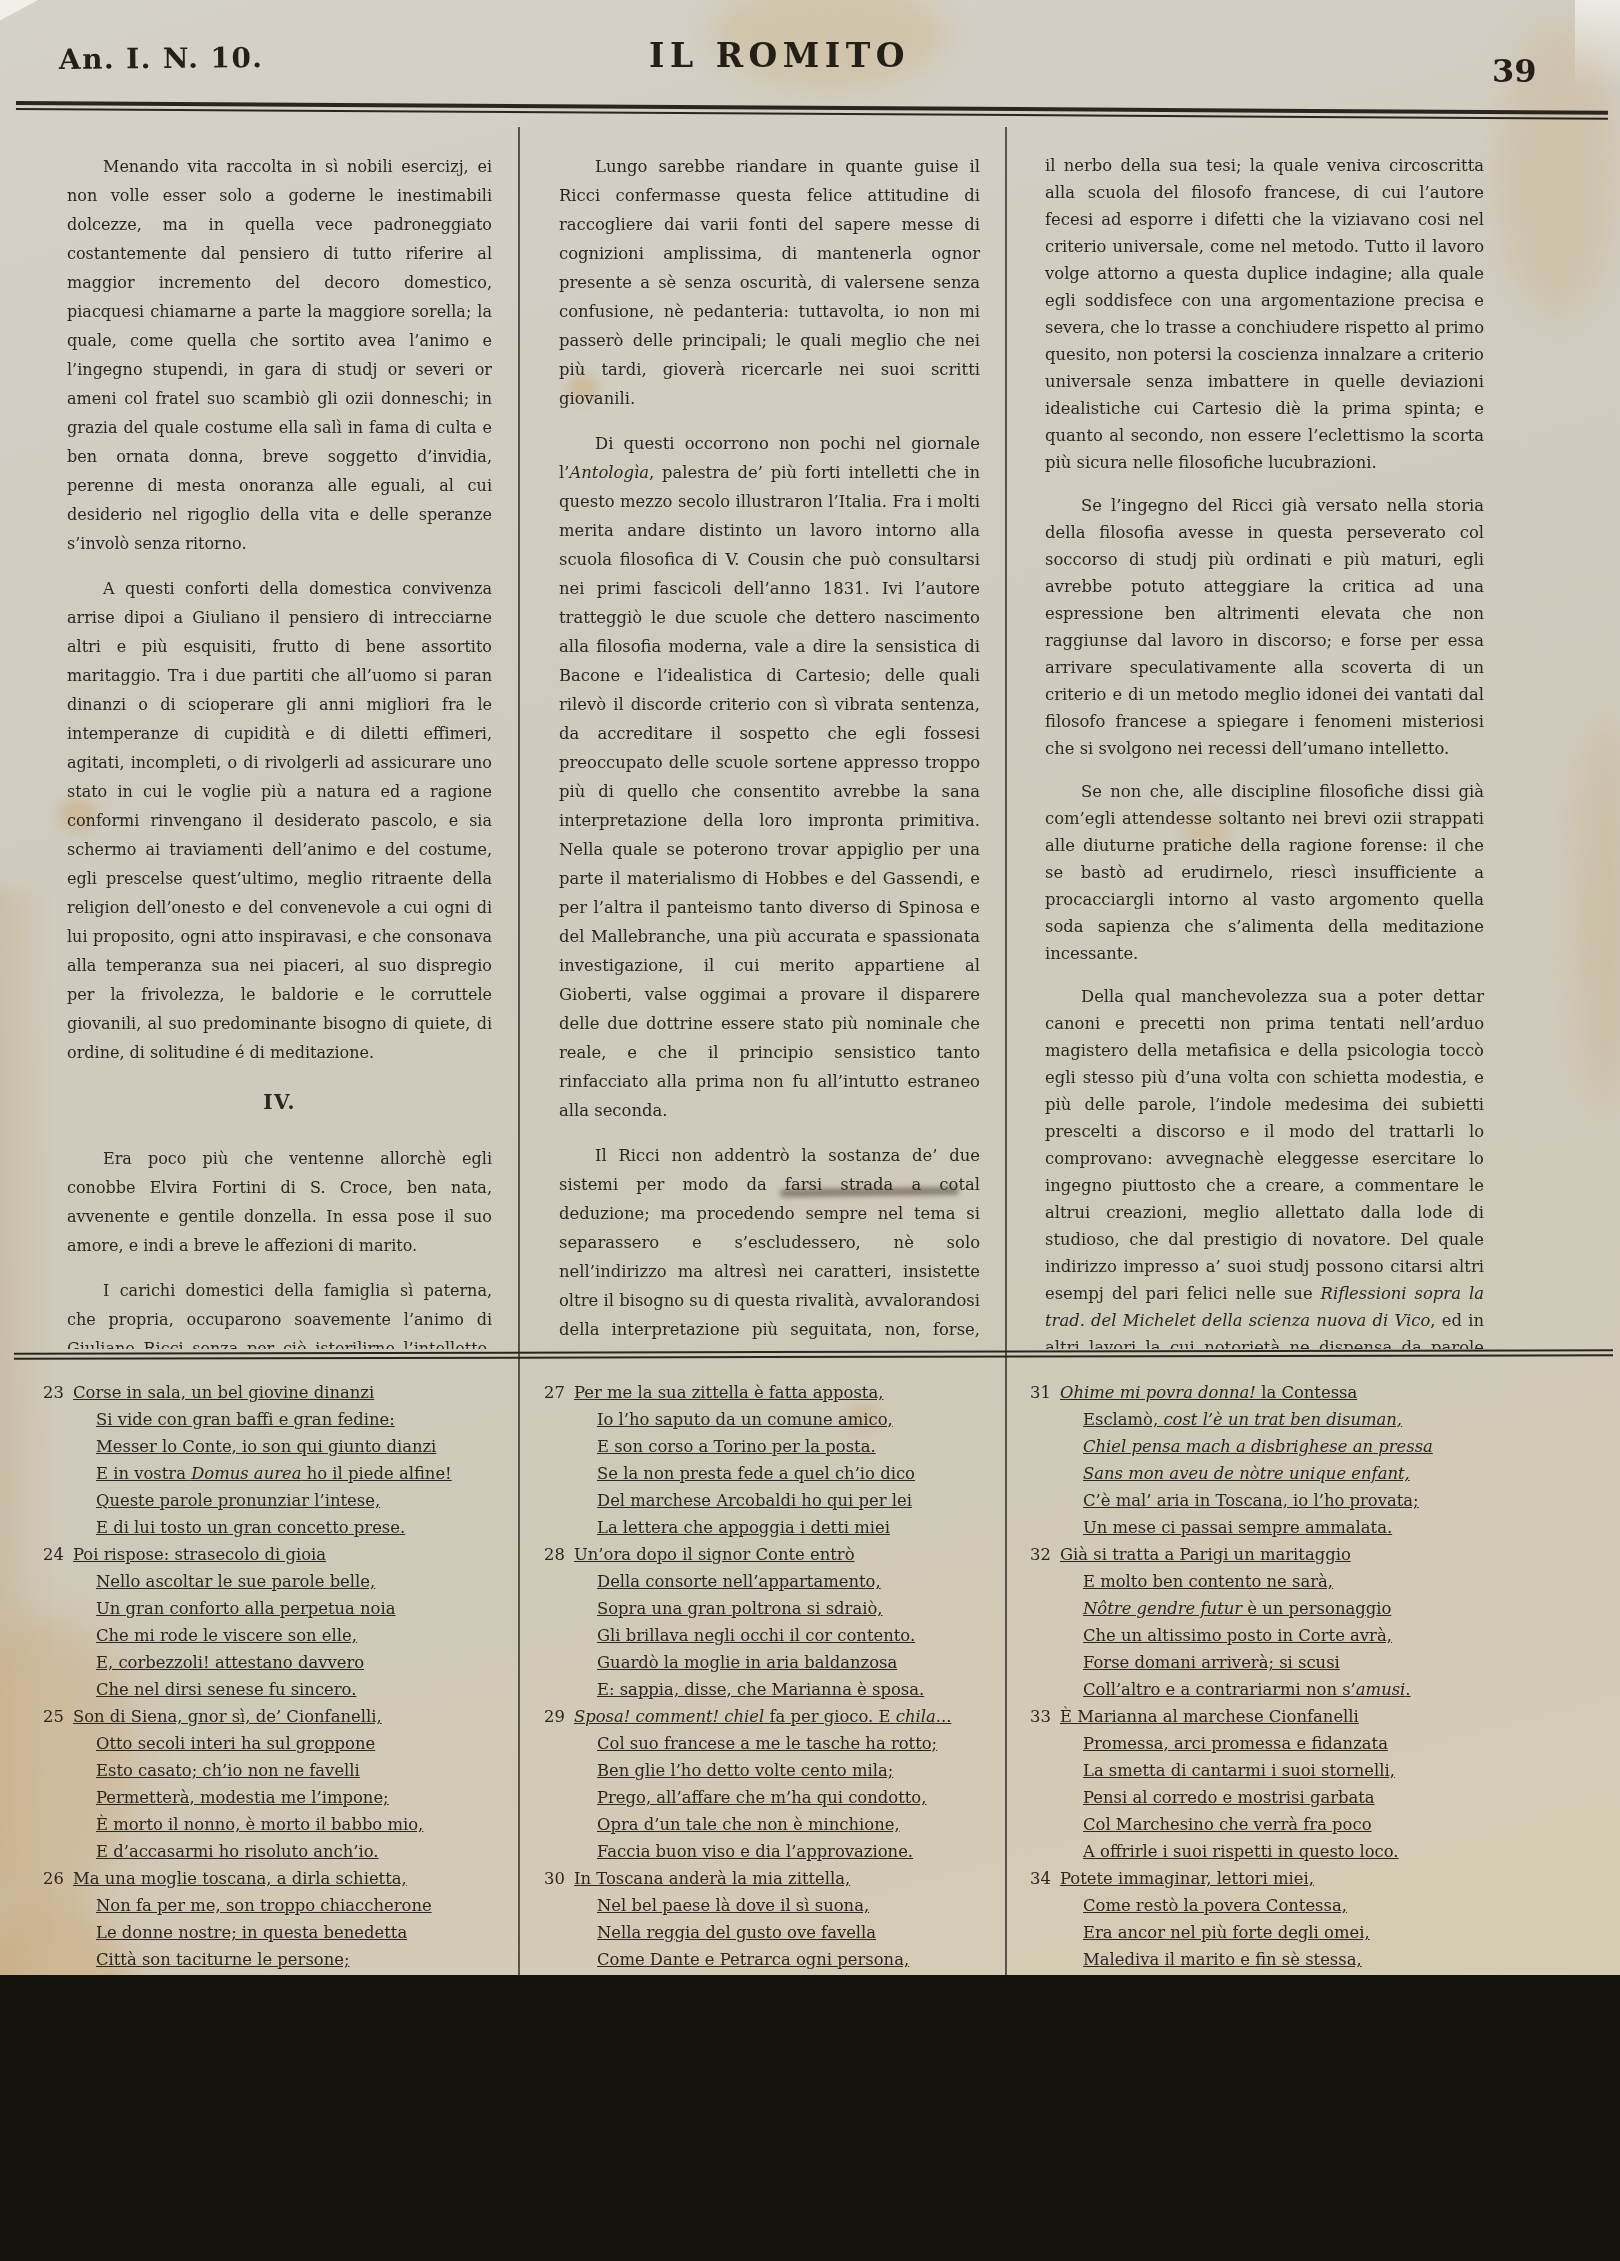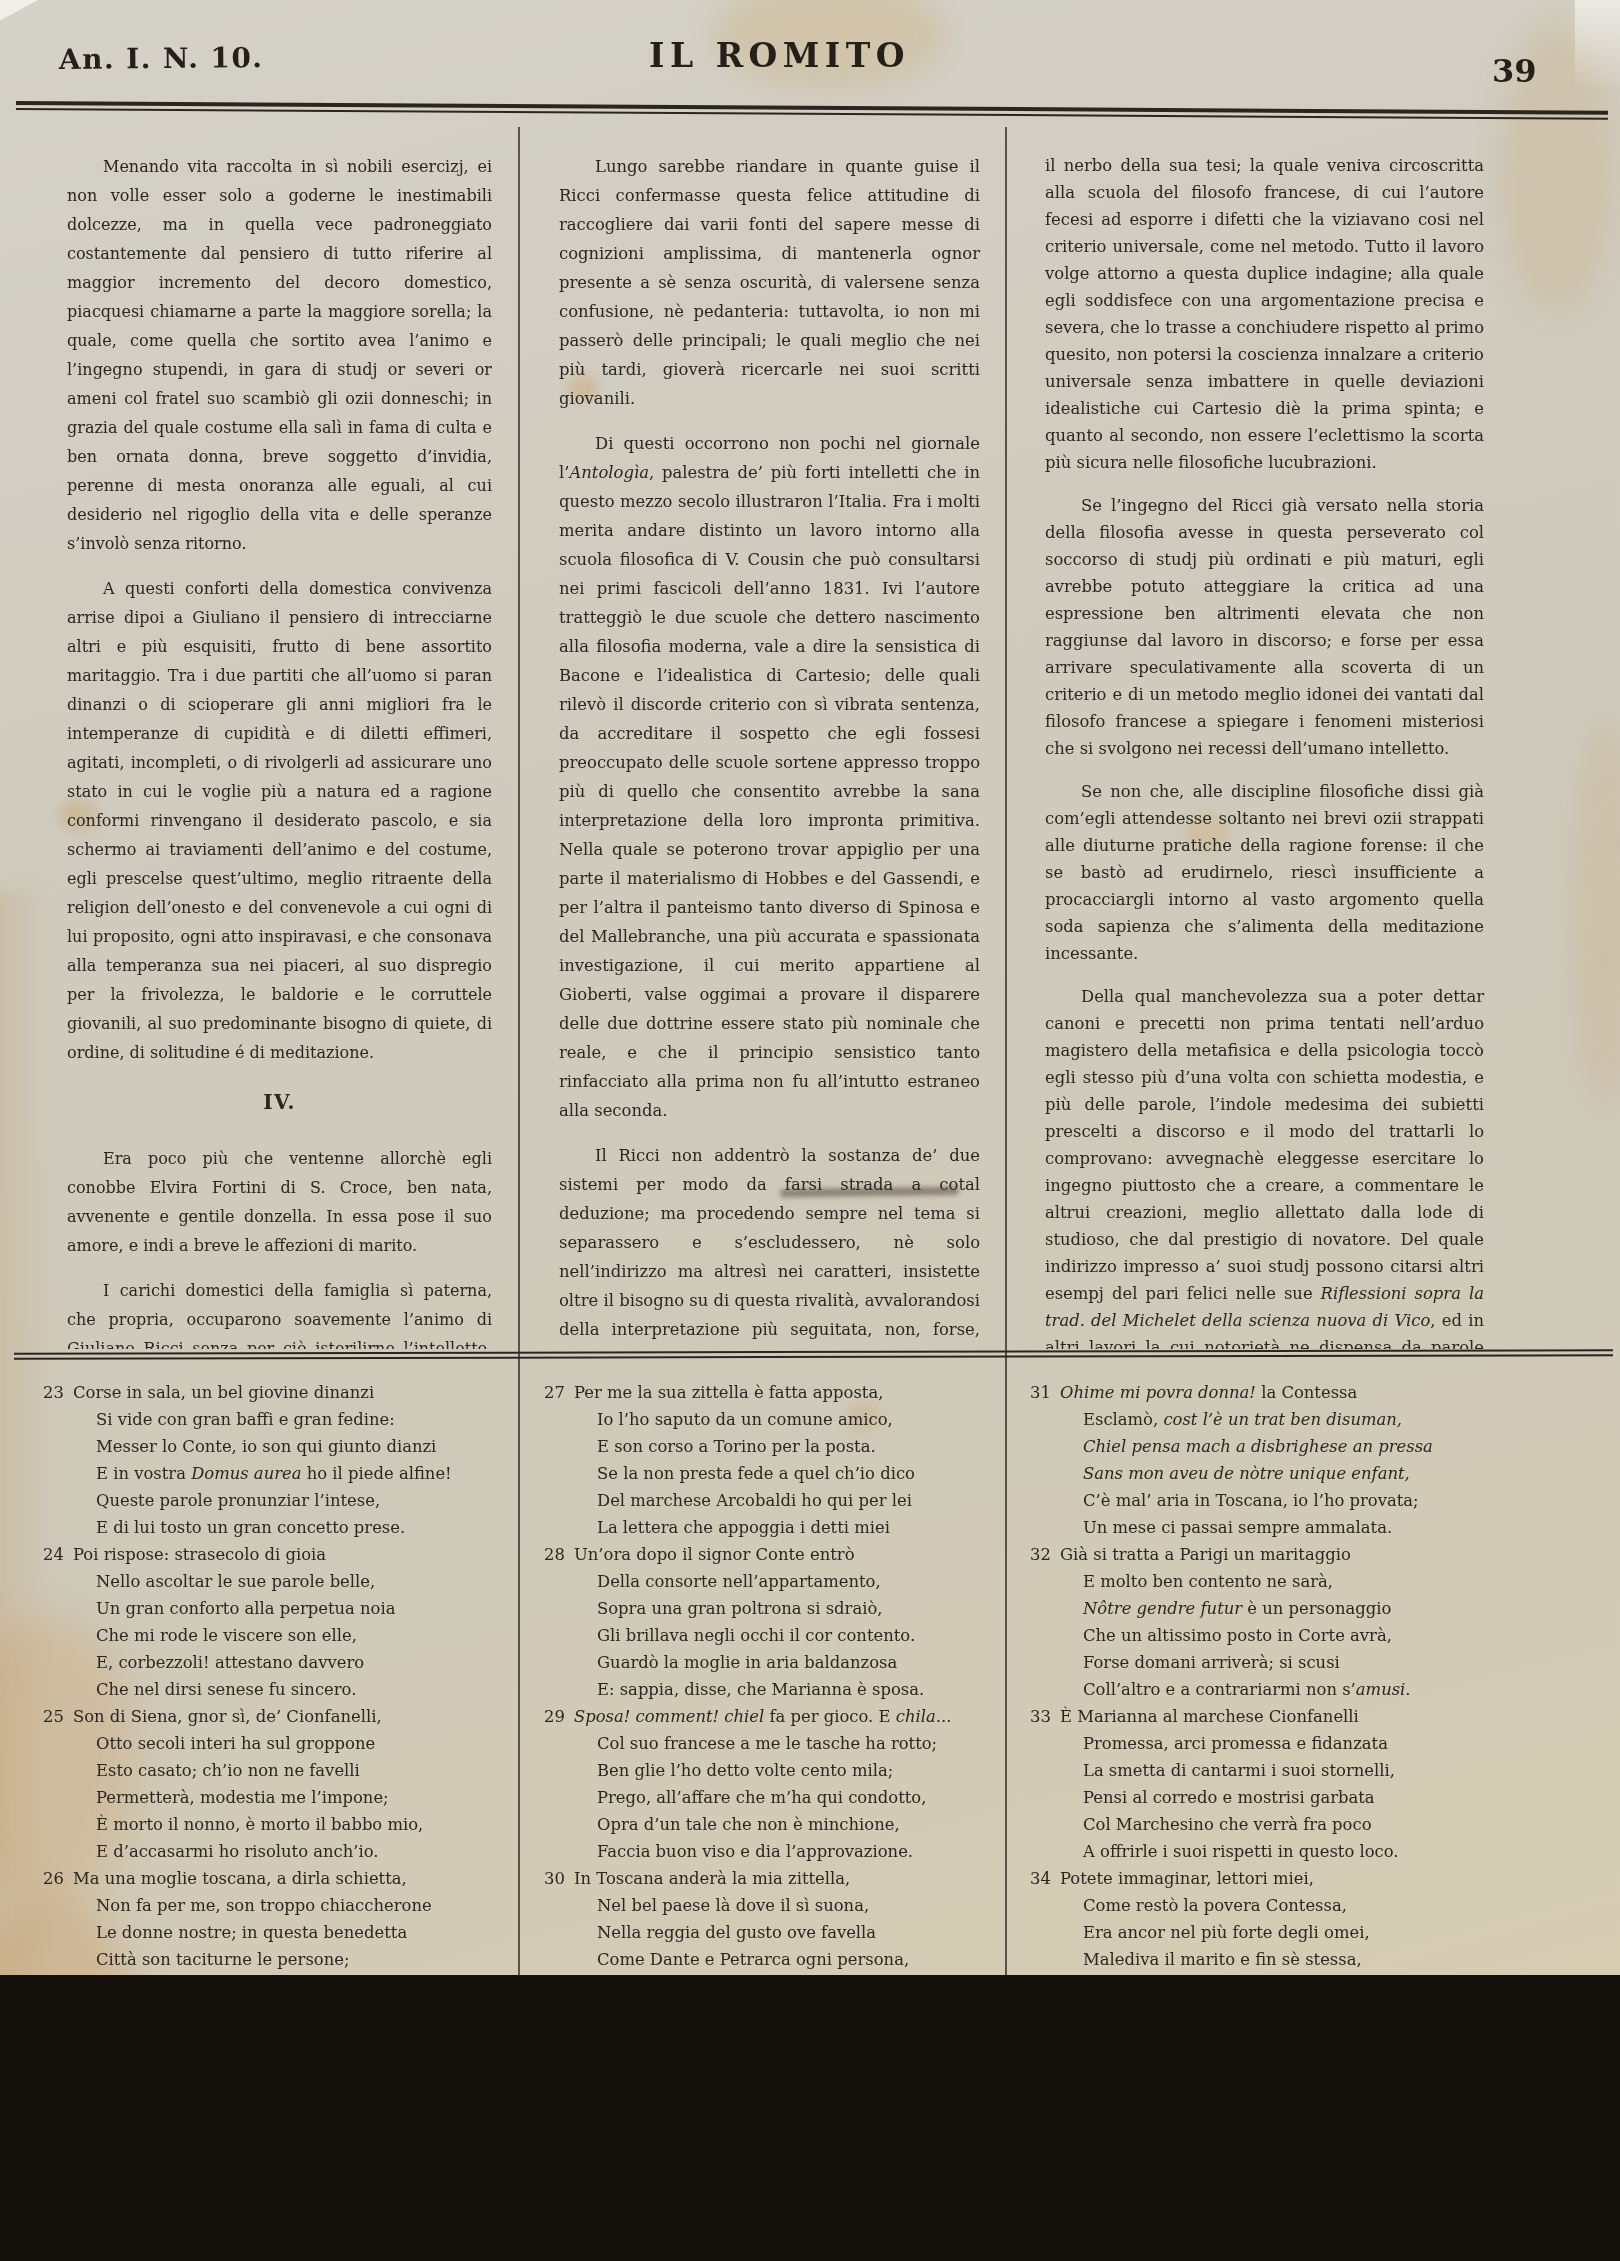--- a/index.html
+++ b/index.html
@@ -31,21 +31,21 @@
   .vdiv.v2{left:1005px;}
   
   .pcol{position:absolute;top:136px;font-size:16.4px;text-align:justify;max-height:1213px;overflow:hidden;}
   .pcol.c0{left:51px;width:457px;line-height:29px;font-size:16px;}
   .pcol.c1{left:543px;width:453px;line-height:29px;}
   .pcol.c2{left:1029px;width:471px;line-height:27px;}
   .para{margin:16px;text-indent:36px;}
   .para.noindent{text-indent:0;}
   .sec-heading{text-align:center;font-weight:bold;font-size:20px;margin:20.5px 0 27px;letter-spacing:1.4px;}
   
-  .vcol{position:absolute;top:1379px;font-size:16.4px;line-height:27px;}
+  .vcol{position:absolute;top:1379px;font-size:16.4px;line-height:27px;text-decoration:underline;}
   .vcol.p0{left:43px;width:474px;}
   .vcol.p1{left:544px;width:461px;}
   .vcol.p2{left:1030px;width:479px;}
   .stanza{position:relative;}
   .num{position:absolute;left:0;top:0;}
   .vline{margin-left:53px;white-space:nowrap;}
   .vline.first{margin-left:30px;}
   i{font-style:italic;}
   
   .stain{position:absolute;pointer-events:none;border-radius:50%;}

